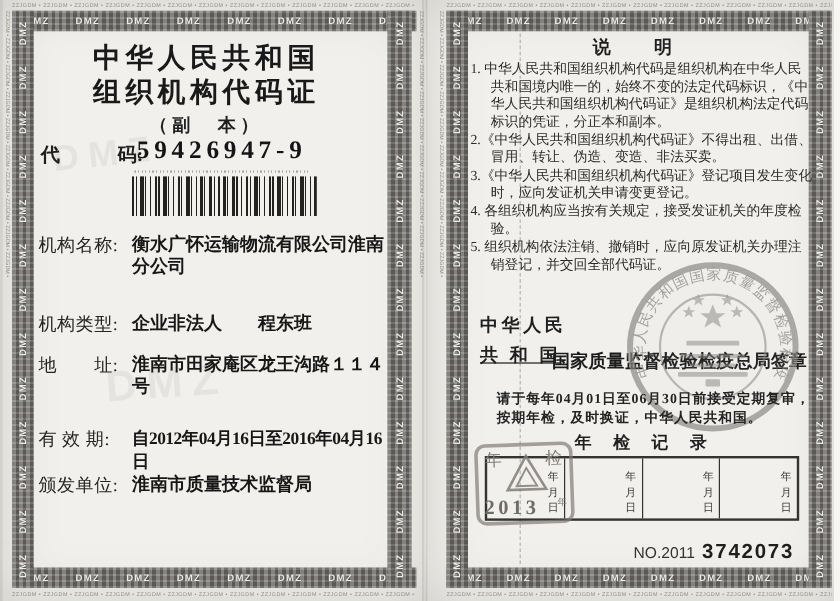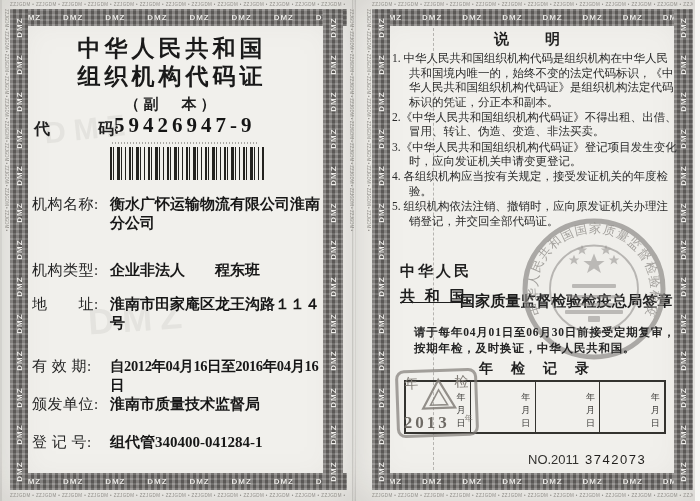--- a/index.html
+++ b/index.html
@@ -82,21 +82,21 @@
   #pr .notice1{left:58px;top:325px;}
   #pr .notice2{left:58px;top:341px;}
   #pr .rectitle{left:48px;width:262px;top:360px;text-align:center;font-size:14px;font-weight:600;letter-spacing:2px;}
   #pr .rtable{left:48px;top:380px;width:262px;height:54px;display:flex;border:2px solid #34332f;}
   #pr .cell{flex:1;position:relative;border-left:1.5px solid #34332f;}
   #pr .cell:first-child{border-left:none;}
   #pr .dlabel{position:absolute;bottom:2px;left:0;right:0;text-align:center;font-size:9px;color:#3a3936;padding-left:46px;}
   #pr .crease{left:77px;top:28px;height:442px;width:0;border-left:1px dashed rgba(100,97,92,.42);}
   #pr .serial{left:172px;top:450px;white-space:nowrap;font-family:"Liberation Sans","DejaVu Sans",sans-serif;}
   #pr .serial-prefix{font-size:13px;color:#33322f;margin-top:36px;}
-  #pr .serial-num{font-size:13px;font-weight:400;letter-spacing:1.5px;color:#211f1d;margin-left:6px;}
+  #pr .serial-num{font-size:17px;font-weight:700;letter-spacing:1.5px;color:#211f1d;margin-left:6px;}
 
   
   .stamp{position:absolute;left:40px;top:369px;width:82px;height:68px;border:3px solid rgba(128,124,119,.7);
          border-radius:9px;transform:rotate(-2deg);color:#827e78;}
   .st-tl{position:absolute;left:6px;top:2px;font-size:14px;}
   .st-tr{position:absolute;right:6px;top:2px;font-size:14px;}
   .st-logo{position:absolute;left:21px;top:5px;opacity:.85;}
   .st-year{position:absolute;left:4px;bottom:1px;font-size:17px;font-weight:700;letter-spacing:3px;transform:rotate(2deg);color:#6f6b65;}
   .st-ys{position:absolute;right:3px;bottom:9px;font-size:8px;}
 </style>
@@ -180,23 +180,20 @@
       <span class="lab">机构类型:</span><span class="val">企业非法人　　程东班</span>
     </div>
     <div class="fld f2">
       <span class="lab">地　　址:</span><span class="val">淮南市田家庵区龙王沟路１１４号</span>
     </div>
     <div class="fld f3">
       <span class="lab">有 效 期:</span><span class="val">自2012年04月16日至2016年04月16日</span>
     </div>
     <div class="fld f4">
       <span class="lab">颁发单位:</span><span class="val">淮南市质量技术监督局</span>
-    </div>
-    <div class="fld f5">
-      <span class="lab">登 记 号:</span><span class="val">组代管340400-041284-1</span>
     </div>
   </div>
 
   <div class="page" id="pr">
     <div class="micro micro-top"><span class="rep">ZZJGDM • </span><span class="rep">ZZJGDM • </span><span class="rep">ZZJGDM • </span><span class="rep">ZZJGDM • </span><span class="rep">ZZJGDM • </span><span class="rep">ZZJGDM • </span><span class="rep">ZZJGDM • </span><span class="rep">ZZJGDM • </span><span class="rep">ZZJGDM • </span><span class="rep">ZZJGDM • </span><span class="rep">ZZJGDM • </span><span class="rep">ZZJGDM • </span><span class="rep">ZZJGDM • </span></div>
     <div class="micro micro-bottom"><span class="rep">ZZJGDM • </span><span class="rep">ZZJGDM • </span><span class="rep">ZZJGDM • </span><span class="rep">ZZJGDM • </span><span class="rep">ZZJGDM • </span><span class="rep">ZZJGDM • </span><span class="rep">ZZJGDM • </span><span class="rep">ZZJGDM • </span><span class="rep">ZZJGDM • </span><span class="rep">ZZJGDM • </span><span class="rep">ZZJGDM • </span><span class="rep">ZZJGDM • </span><span class="rep">ZZJGDM • </span></div>
     <div class="microv micro-left"><span class="rep">ZZJGDM • </span><span class="rep">ZZJGDM • </span><span class="rep">ZZJGDM • </span><span class="rep">ZZJGDM • </span><span class="rep">ZZJGDM • </span><span class="rep">ZZJGDM • </span><span class="rep">ZZJGDM • </span><span class="rep">ZZJGDM • </span><span class="rep">ZZJGDM • </span><span class="rep">ZZJGDM • </span></div>
     <div class="microv micro-right"><span class="rep">ZZJGDM • </span><span class="rep">ZZJGDM • </span><span class="rep">ZZJGDM • </span><span class="rep">ZZJGDM • </span><span class="rep">ZZJGDM • </span><span class="rep">ZZJGDM • </span><span class="rep">ZZJGDM • </span><span class="rep">ZZJGDM • </span><span class="rep">ZZJGDM • </span><span class="rep">ZZJGDM • </span></div>
     <div class="band band-h band-top">
         <span class="rep">DMZ</span>

